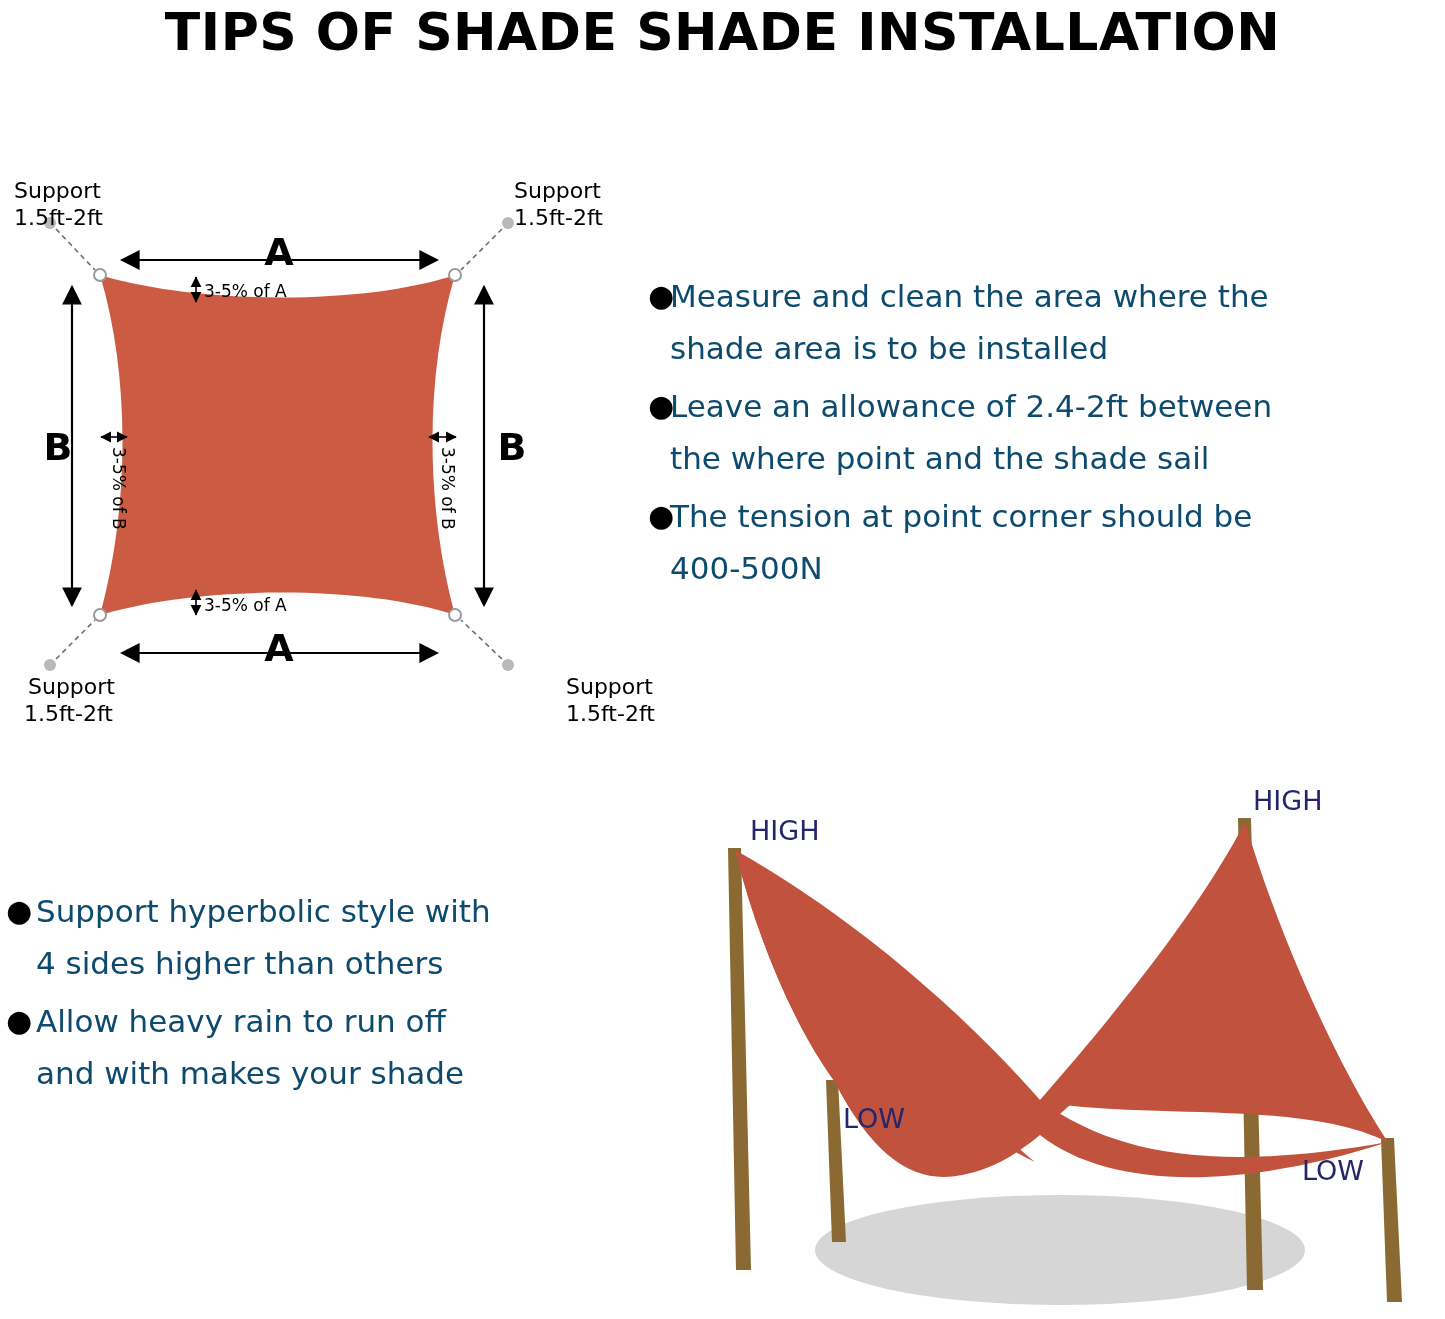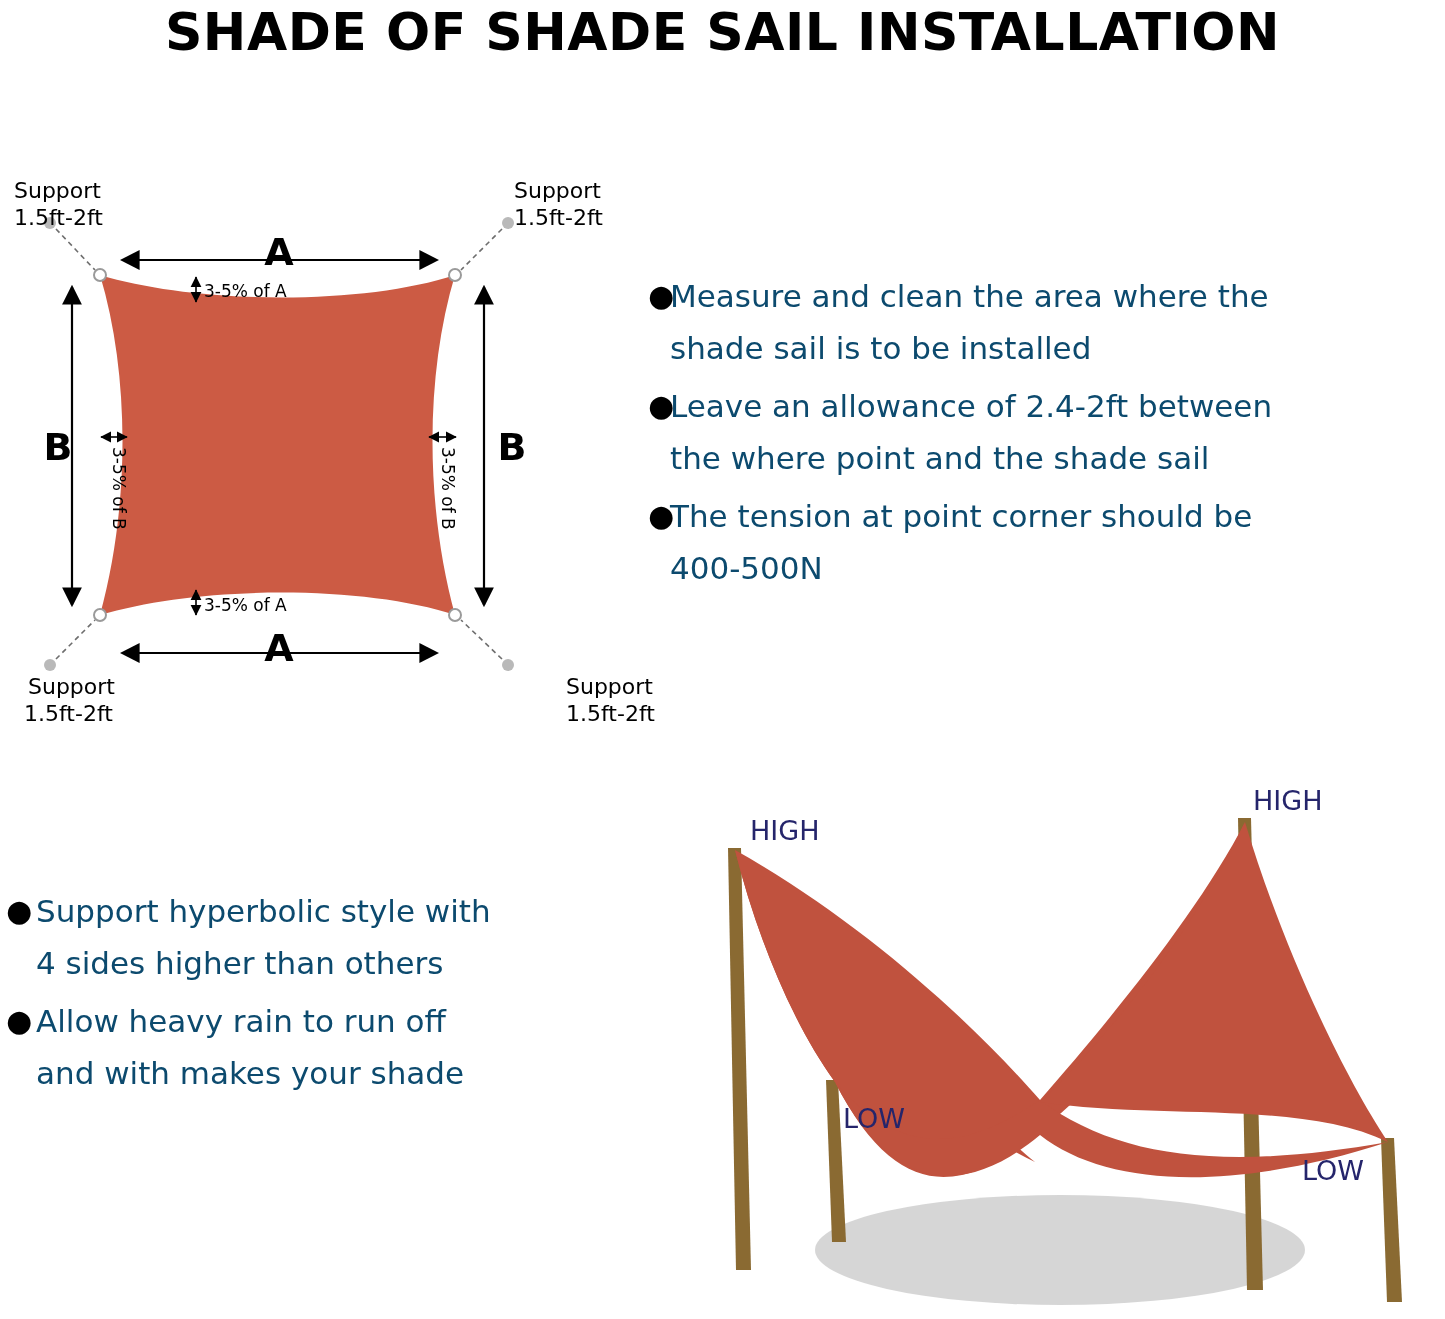--- a/index.html
+++ b/index.html
@@ -95,21 +95,21 @@
     fill: #25256b;
   }
   .dimlbl {
     font-family: "DejaVu Sans", sans-serif;
     fill: #000000;
   }
 </style>
 </head>
 <body>
 
-<div id="page-title">SHADE OF SHADE SAIL INSTALLATION</div>
+<div id="page-title">TIPS OF SHADE SHADE INSTALLATION</div>
 
 <div id="sail-diagram">
   <svg width="660" height="560" viewBox="0 0 660 560" xmlns="http://www.w3.org/2000/svg">
     <defs>
       <marker id="arrHead" markerWidth="9" markerHeight="9" refX="8" refY="4.5" orient="auto">
         <path d="M0,0 L9,4.5 L0,9 z" fill="#000"></path>
       </marker>
       <marker id="arrTail" markerWidth="9" markerHeight="9" refX="1" refY="4.5" orient="auto">
         <path d="M9,0 L0,4.5 L9,9 z" fill="#000"></path>
       </marker>
@@ -179,21 +179,21 @@
     <text class="dimlbl" x="566" y="556" font-size="22">1.5ft-2ft</text>
   </svg>
 </div>
 
 <div id="tips-top">
 
   <div class="bullet-row">
     <div class="bullet-dot">●</div>
     <div>
       <div class="bullet-text">Measure and clean the area where the</div>
-      <div class="bullet-text">shade sail is to be installed</div>
+      <div class="bullet-text">shade area is to be installed</div>
     </div>
   </div>
 
   <div class="bullet-row">
     <div class="bullet-dot">●</div>
     <div>
       <div class="bullet-text">Leave an allowance of 2.4-2ft between</div>
       <div class="bullet-text">the where point and the shade sail</div>
     </div>
   </div>

